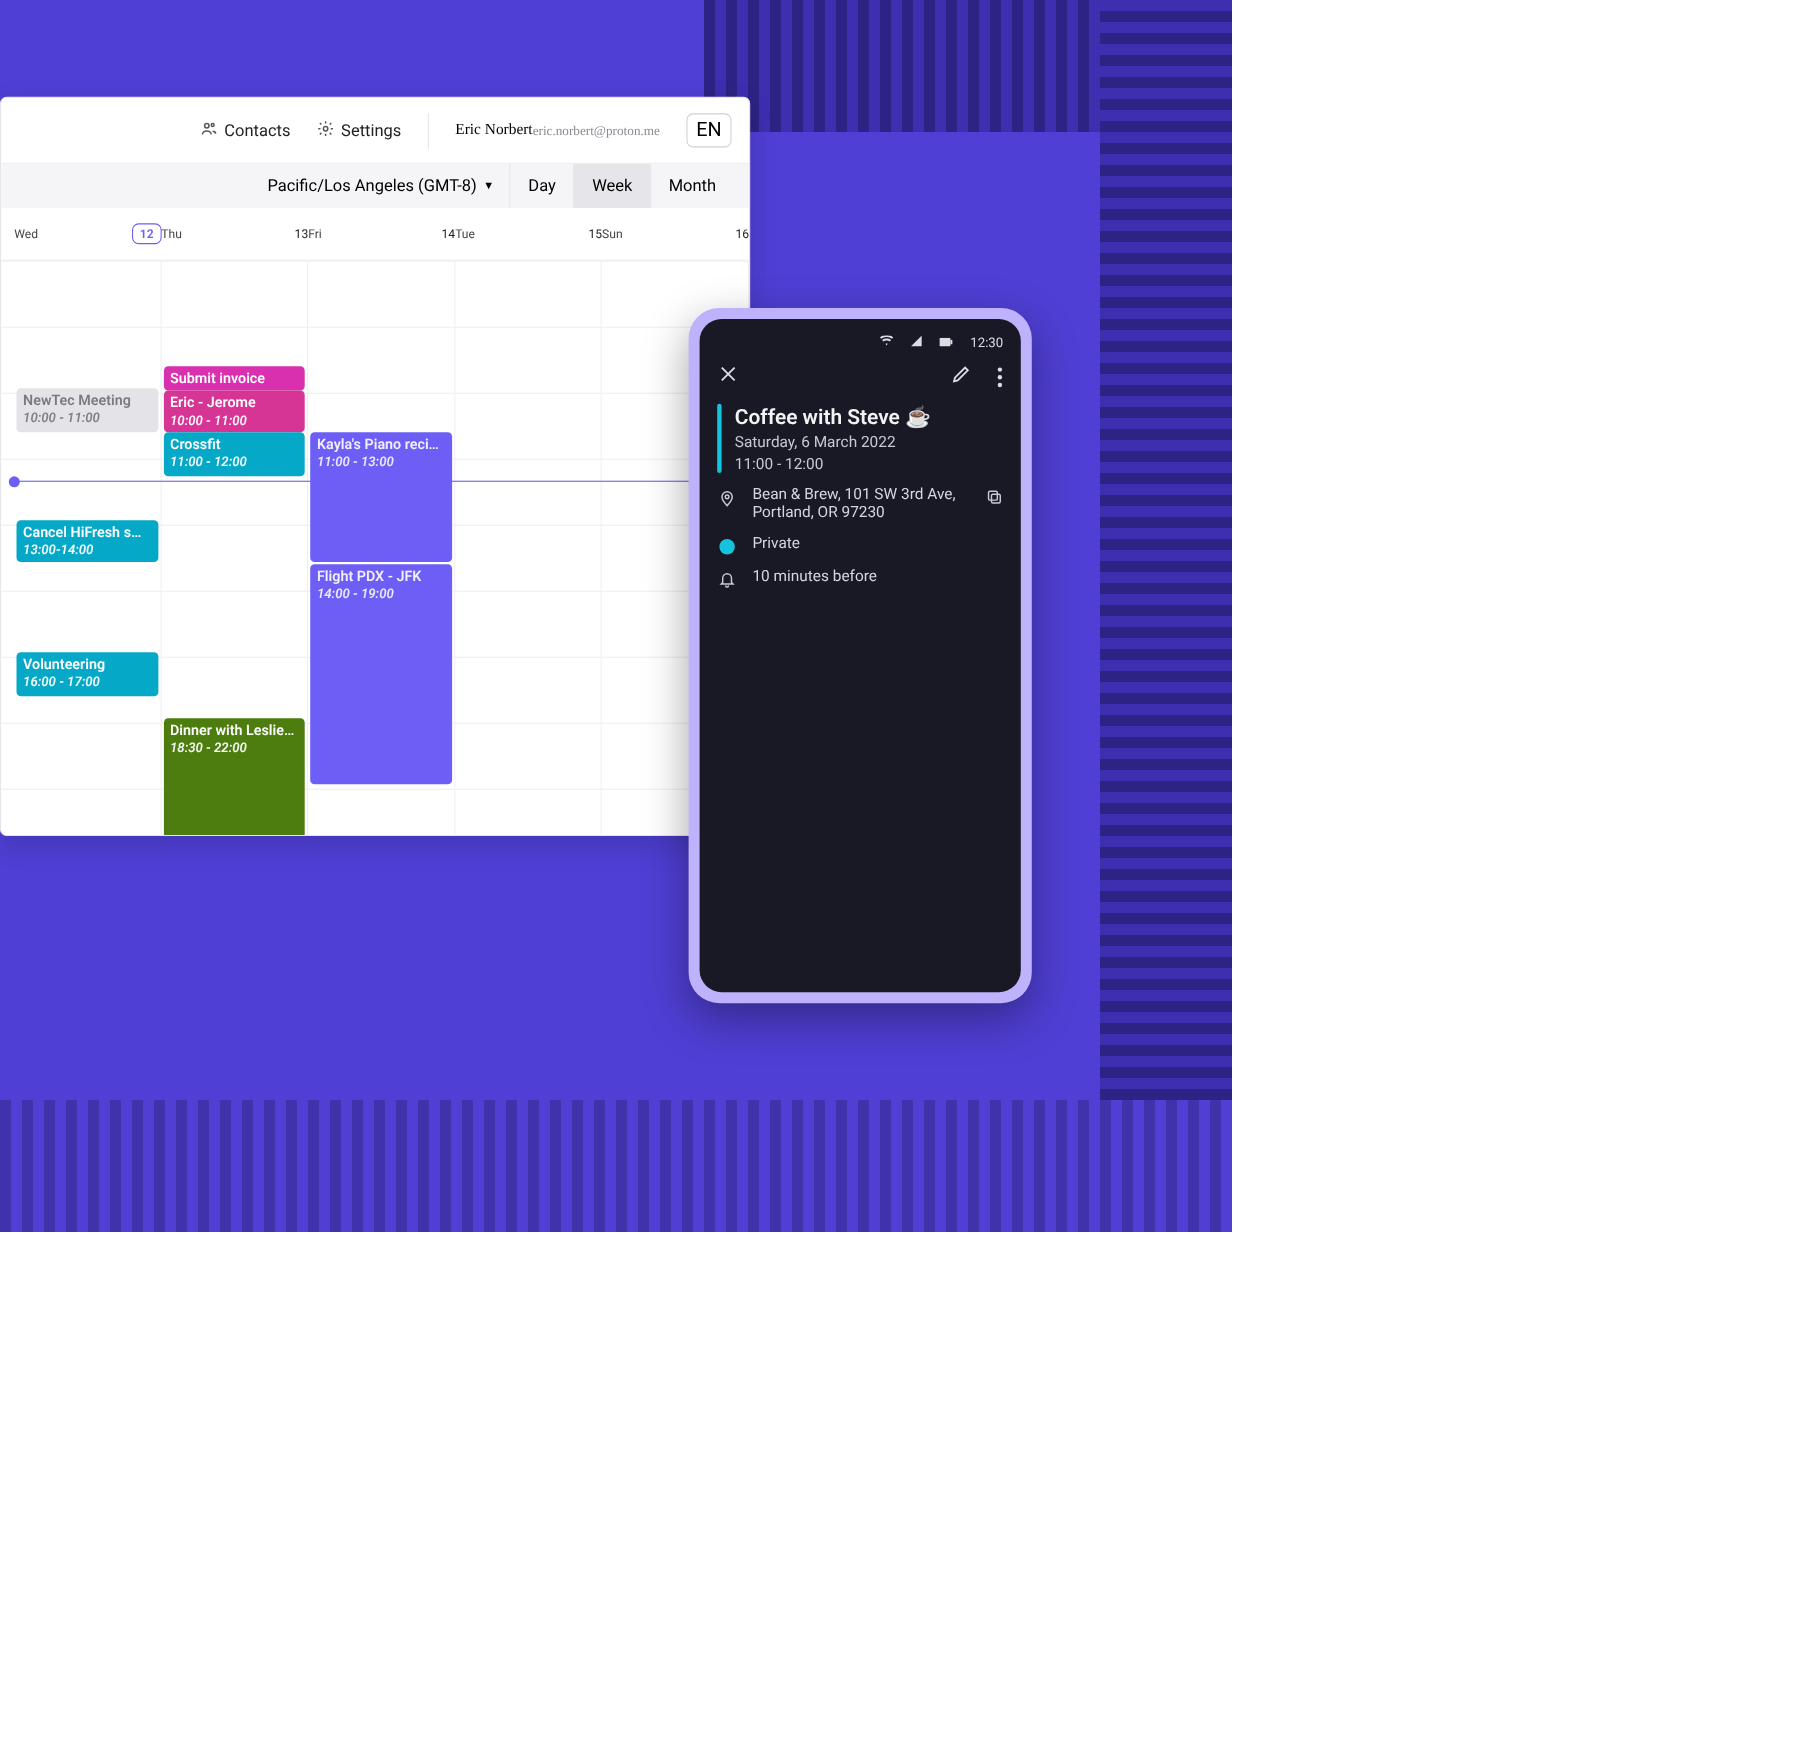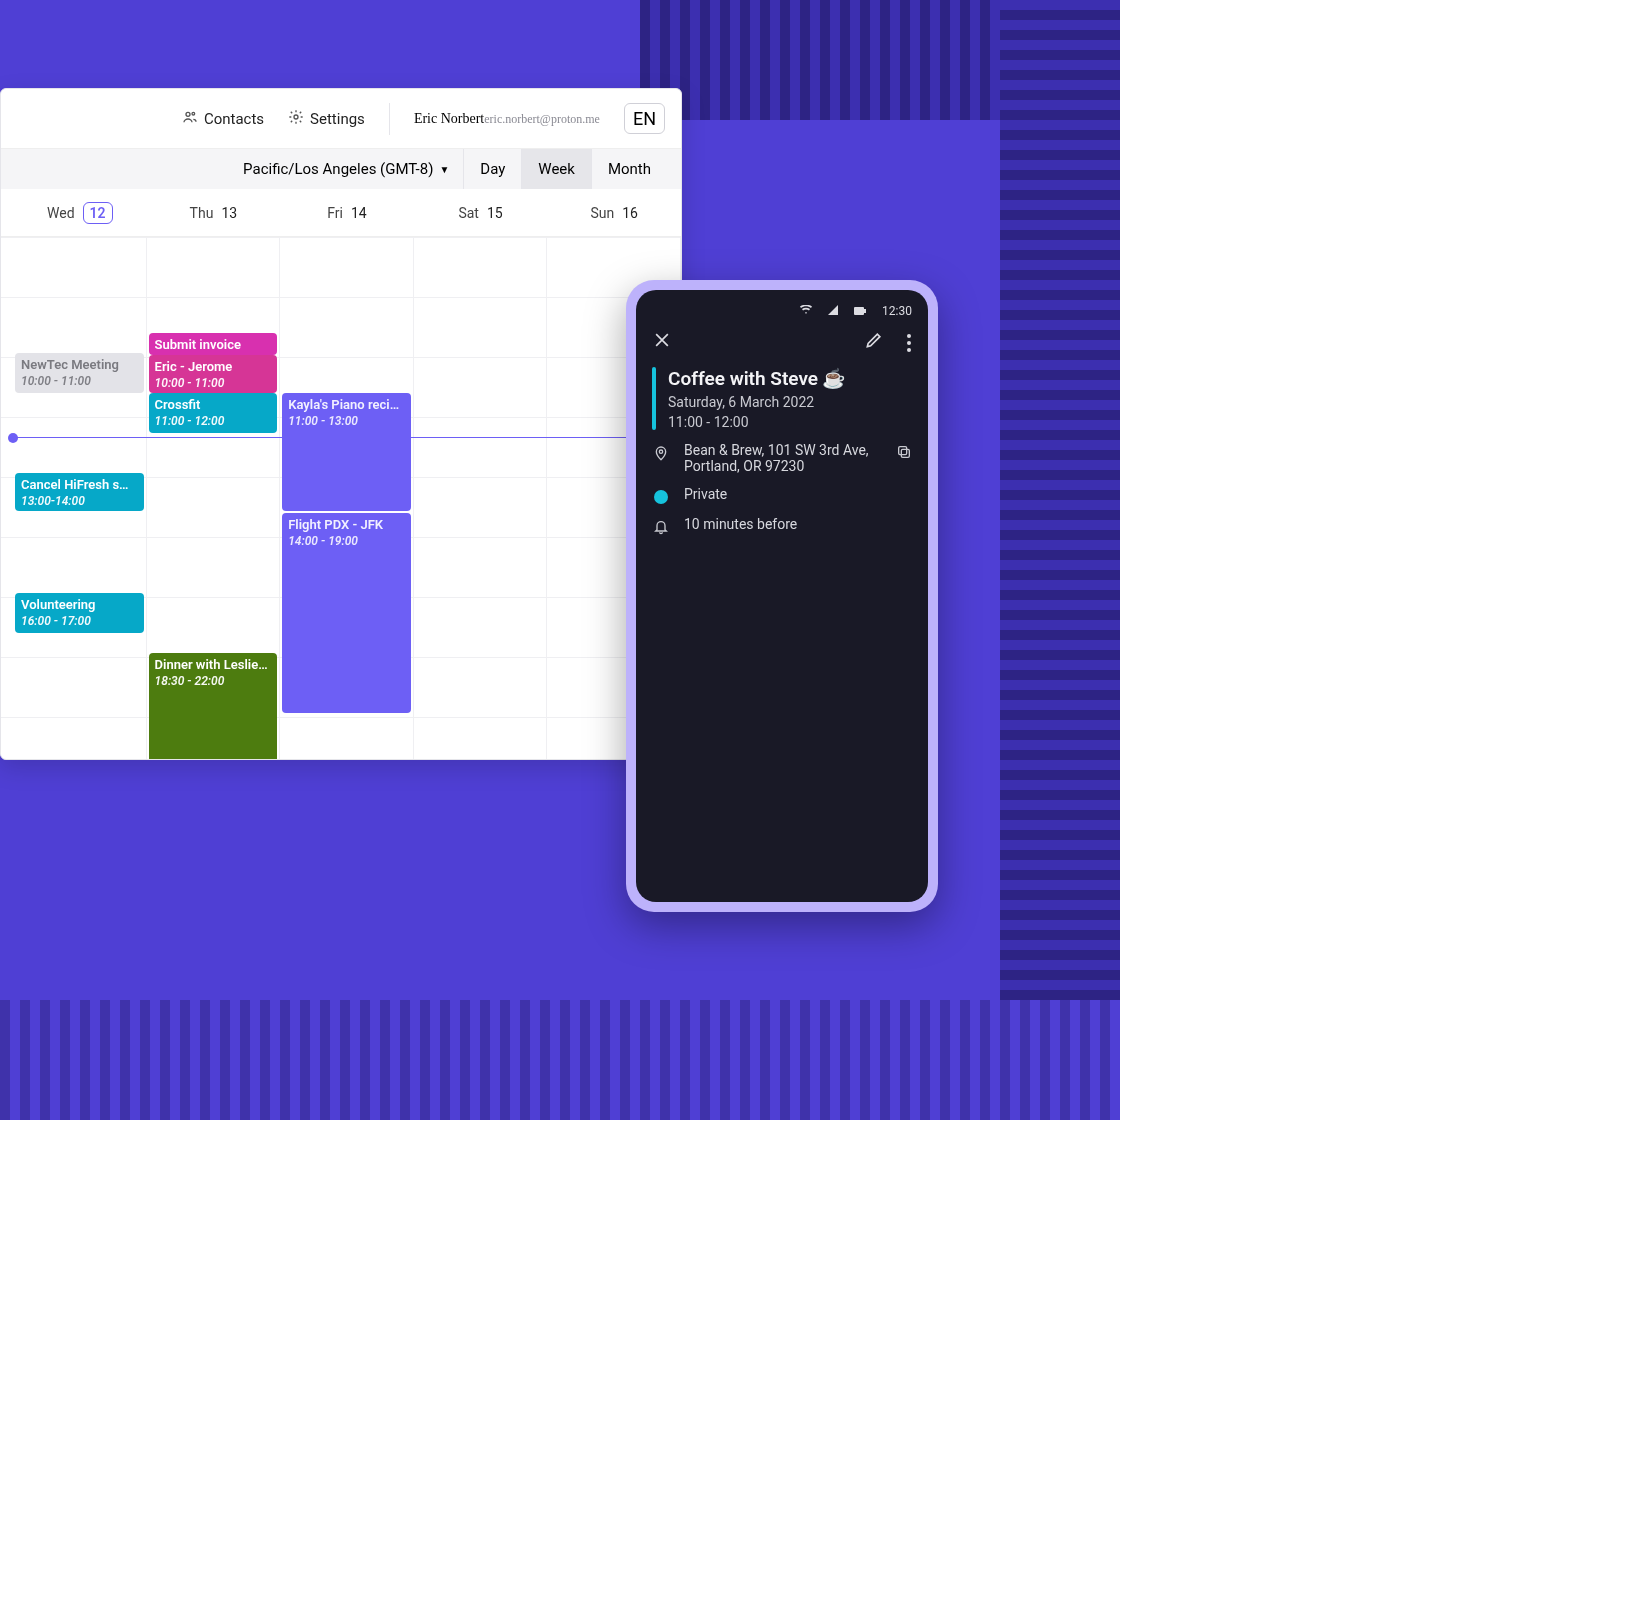--- a/index.html
+++ b/index.html
@@ -36,21 +36,21 @@
   .user .email { color:#8a8a93; font-size:12px; }
   .lang { border:1px solid #d0d0d7; border-radius:6px; padding:4px 8px; font-size:18px; cursor:pointer; }
 
   .viewbar { height:40px; background:#f5f5f7; display:flex; align-items:center; justify-content:flex-end; padding-right:14px; gap:0; font-size:15px; }
   .tz { display:flex; align-items:center; gap:6px; padding:0 14px; cursor:pointer; }
   .tz .caret { font-size:10px; }
   .vtab { padding:0 16px; height:100%; display:flex; align-items:center; cursor:pointer; border-left:1px solid #e5e5ea; }
   .vtab.active { background:#e6e6ea;text-align:right; }
 
   .dayhead { height:48px; display:flex; border-bottom:1px solid #eee; padding-left:12px;}
-  .daycol { flex:1; display:flex; align-items:center; justify-content:center; gap:8px; font-size:14px; color:#444;}
+  .daycol { flex:1; display:flex; align-items:center; justify-content:space-between; gap:8px; font-size:11px; color:#444;}
   .daycol .dn { font-weight:400; color:#222; }
   .daycol .today { border:1.5px solid #6d5ff5; border-radius:6px; padding:2px 6px; color:#6d5ff5; font-weight:600;}
 
   .grid { position:relative; height: calc(672px - 60px - 40px - 48px); overflow:hidden; }
   .cols { position:absolute; inset:0; display:flex; padding-left:12px;}
   .col { position:relative; flex:1; border-right:1px solid #efeff2; }
   .rows { position:absolute; inset:0; }
   .row { position:absolute; left:0; right:0; height:60px; border-top:1px solid #efeff2; }
 
   .ev { position:absolute; left:2px; right:2px; border-radius:4px; padding:4px 6px; font-size:13px; color:#fff; line-height:1.2; overflow:hidden;}
@@ -140,21 +140,21 @@
       </div>
       <div class="daycol">
         <span>Thu</span>
         <span class="dn">13</span>
       </div>
       <div class="daycol">
         <span>Fri</span>
         <span class="dn">14</span>
       </div>
       <div class="daycol">
-        <span>Sat</span>
+        <span>Tue</span>
         <span class="dn">15</span>
       </div>
       <div class="daycol">
         <span>Sun</span>
         <span class="dn">16</span>
       </div>
     </div>
 
     <div class="grid">
       <div class="rows">

